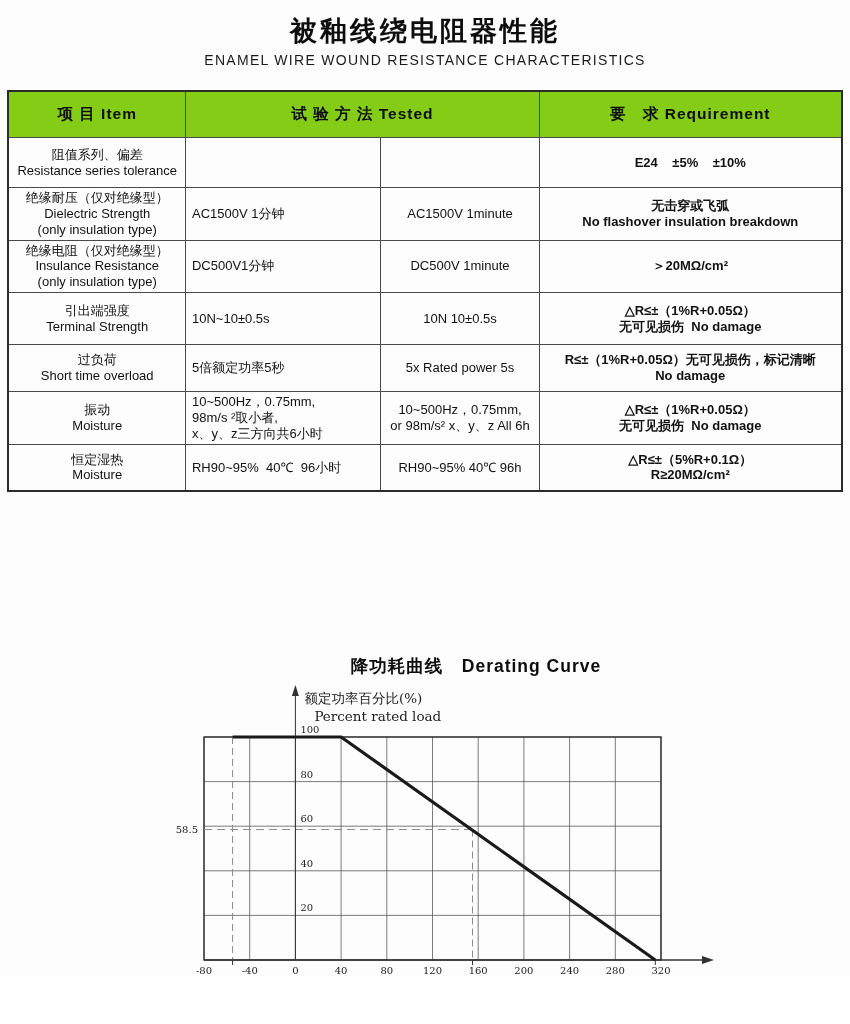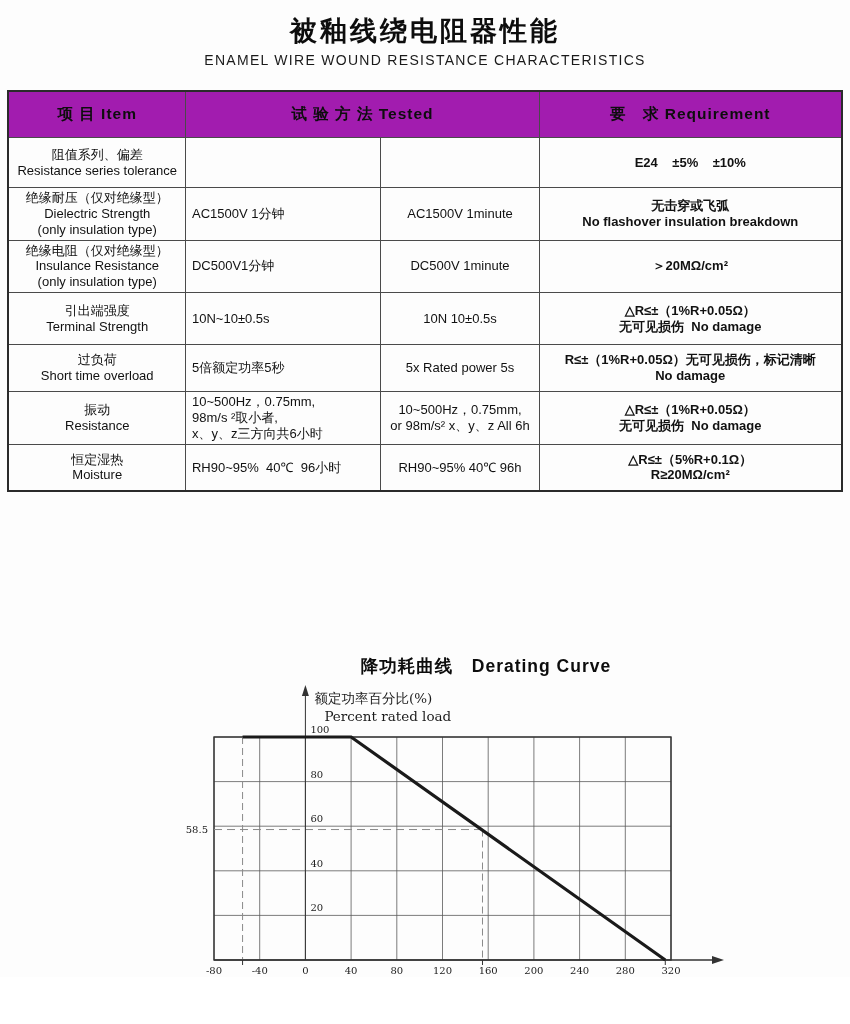--- a/index.html
+++ b/index.html
@@ -34,21 +34,21 @@
     border-collapse: collapse;
     table-layout: fixed;
     border: 2px solid #2b2b2b;
   }
   .spec-table col.c1 { width: 177px; }
   .spec-table col.c2 { width: 195px; }
   .spec-table col.c3 { width: 159px; }
   .spec-table col.c4 { width: 302px; }
   .spec-table th, .spec-table td { border: 1px solid #4a4a4a; }
   .spec-table th {
-    background: #a21caf;
+    background: #84cc16;
     height: 43px;
     font-size: 15.5px;
     font-weight: bold;
     letter-spacing: 1px;
     color: #0d0d0d;
   }
   .spec-table td {
     font-size: 13px;
     line-height: 1.22;
     padding: 2px 6px;
@@ -60,21 +60,21 @@
   .spec-table tbody tr:nth-child(3)  { height: 46px; }
   .spec-table tbody tr:nth-child(4)  { height: 52px; }
   .spec-table tbody tr:nth-child(10) { height: 55px; }
   .cell-item { text-align: center; font-size: 12.6px; }
   .cell-tested-cn { text-align: left; padding-left: 9px; }
   .cell-tested-en { text-align: center; }
   .cell-requirement { text-align: center; font-size: 12.5px; font-weight: bold; }
   .chart-block {
     position: absolute;
     top: 654px;
-    left: 166px;
+    left: 156px;
     width: 570px;
   }
   .chart-title {
     text-align: center;
     padding-left: 70px;
     font-size: 17.5px;
     font-weight: bold;
     letter-spacing: 1px;
     color: #0d0d0d;
     margin-bottom: 5px;
@@ -140,21 +140,21 @@
         <tr>
           <td class="cell-item">过负荷
 Short time overload</td>
           <td class="cell-tested-cn">5倍额定功率5秒</td>
           <td class="cell-tested-en">5x Rated power 5s</td>
           <td class="cell-requirement">R≤±（1%R+0.05Ω）无可见损伤，标记清晰
 No damage</td>
         </tr>
         <tr>
           <td class="cell-item">振动
-Resistance</td>
+Moisture</td>
           <td class="cell-tested-cn">10~500Hz，0.75mm,
 98m/s ²取小者,
 x、y、z三方向共6小时</td>
           <td class="cell-tested-en">10~500Hz，0.75mm,
 or 98m/s² x、y、z All 6h</td>
           <td class="cell-requirement">△R≤±（1%R+0.05Ω）
 无可见损伤  No damage</td>
         </tr>
         <tr>
           <td class="cell-item">恒定湿热

